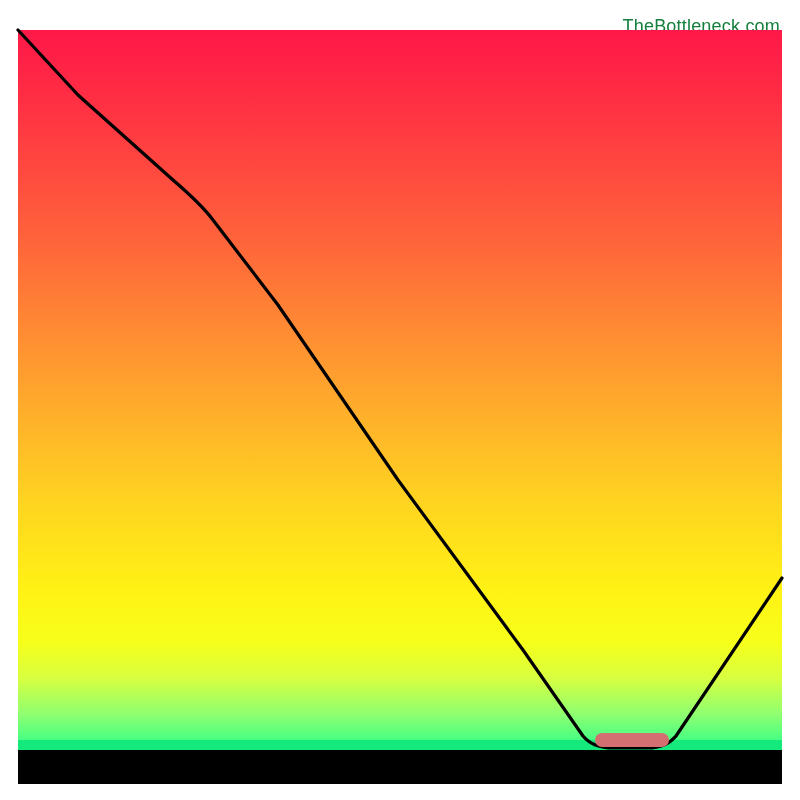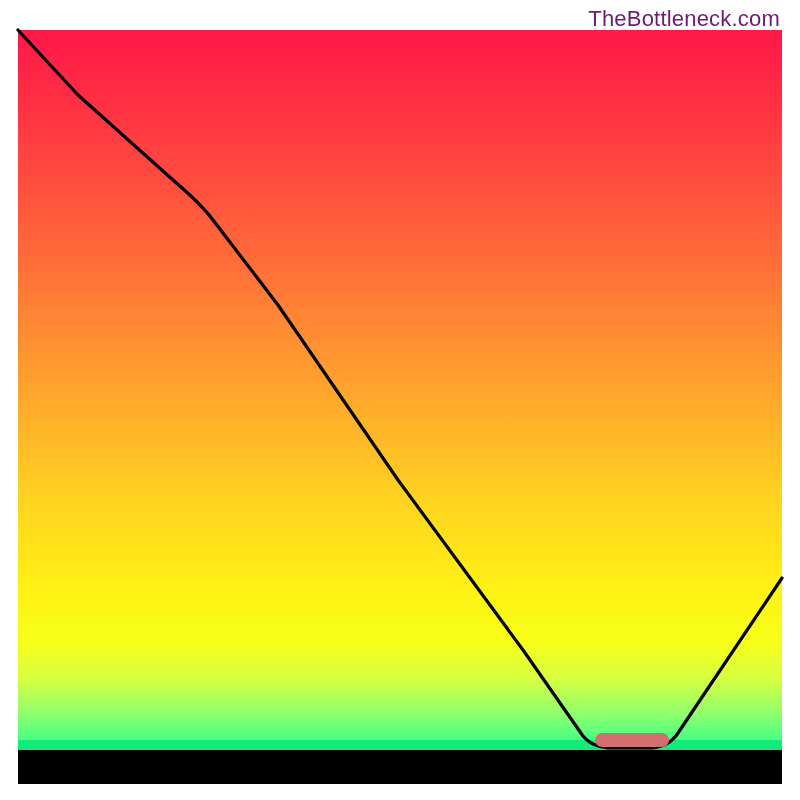--- a/index.html
+++ b/index.html
@@ -5,24 +5,24 @@
   * { margin: 0; padding: 0; box-sizing: border-box; }
   body {
     width: 800px;
     height: 800px;
     background: #ffffff;
     font-family: Arial, sans-serif;
     position: relative;
   }
   .watermark {
     position: absolute;
-    top: 6px;
+    top: 16px;
     right: 20px;
-    font-size: 22px;
-    color: #701a75;
+    font-size: 18px;
+    color: #15803d;
     font-weight: 500;
     letter-spacing: 0.2px;
   }
   .frame {
     position: absolute;
     left: 18px;
     top: 30px;
     width: 764px;
     height: 754px;
     background: #ffffff;

